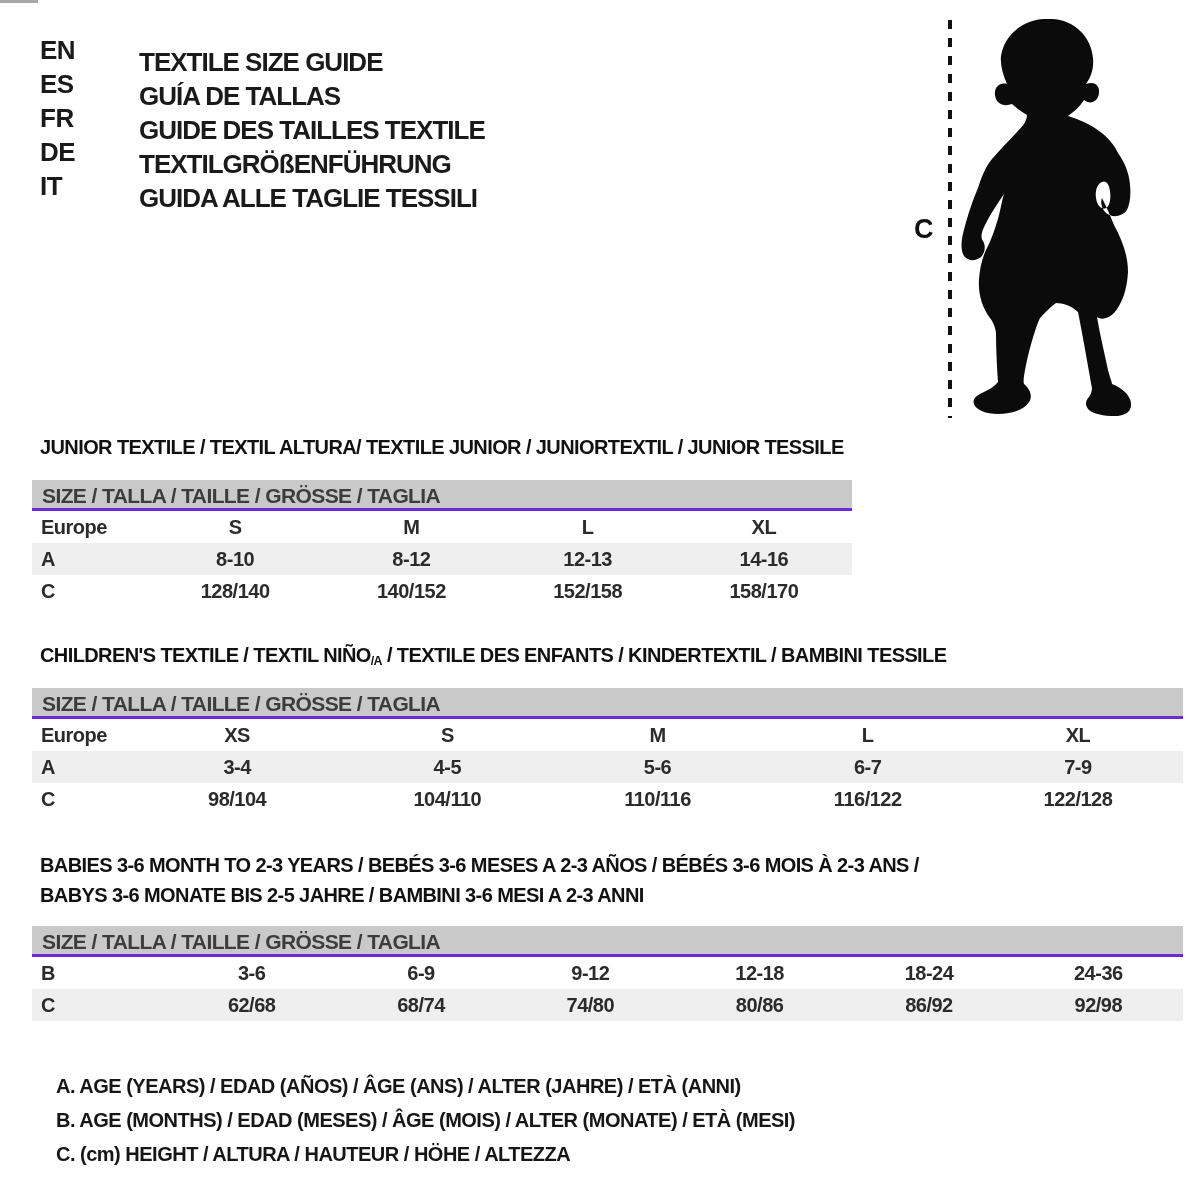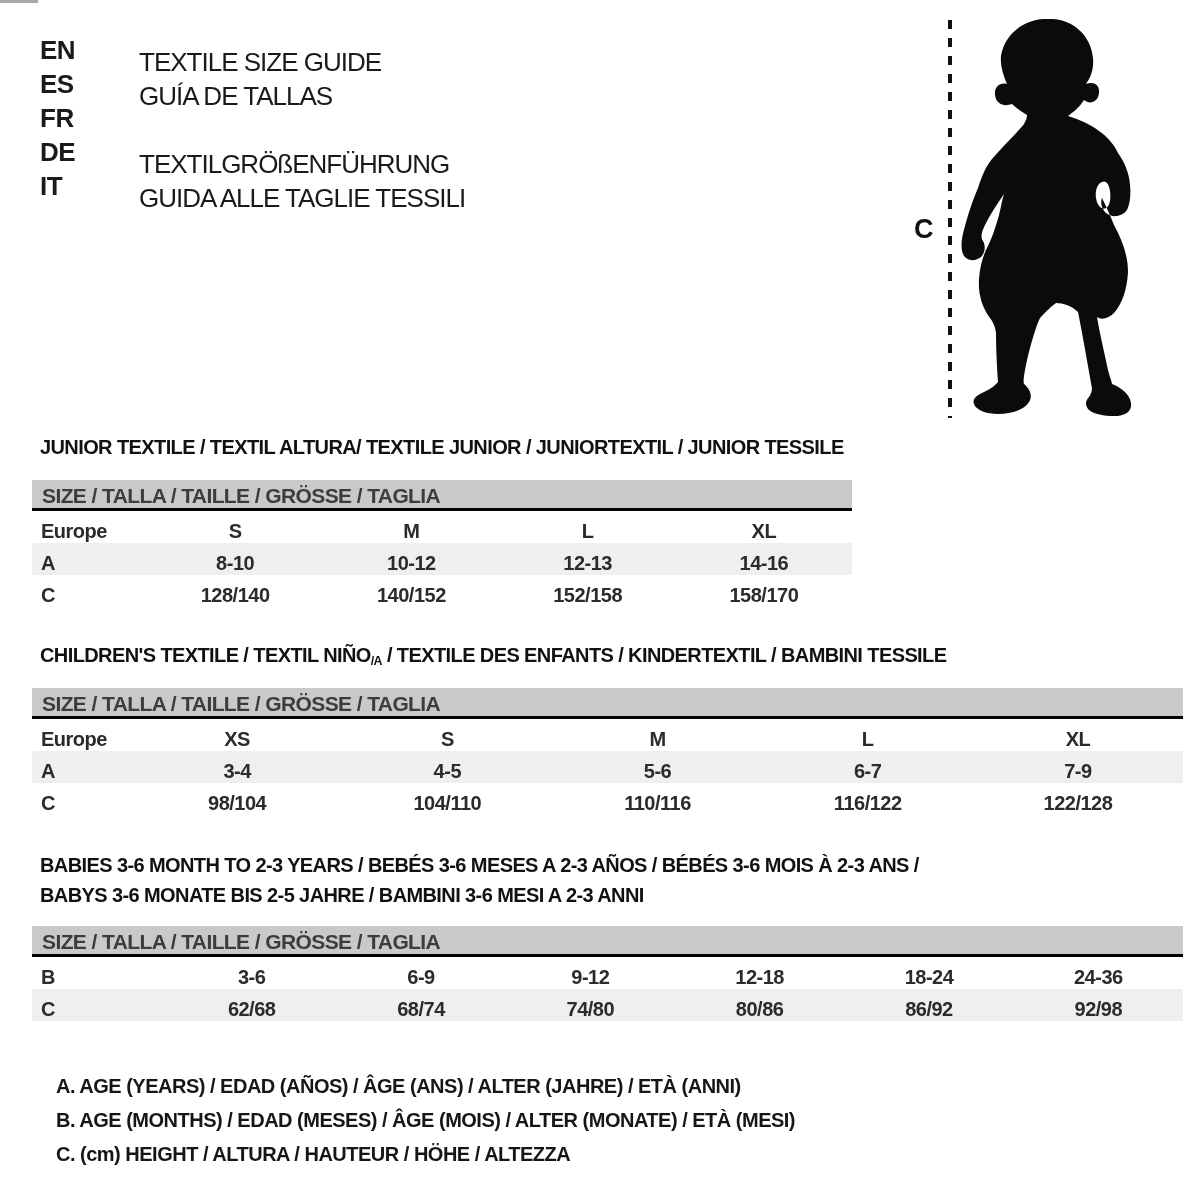--- a/index.html
+++ b/index.html
@@ -4,42 +4,42 @@
 <style>
   html,body{margin:0;padding:0;background:#ffffff;}
   .page{
     position:relative;width:1200px;height:1200px;background:#ffffff;overflow:hidden;
     font-family:"Liberation Sans",sans-serif;color:#1c1c1c;
   }
   
   .lang-block{position:absolute;left:40px;top:33px;}
   .lang-row{display:flex;height:34px;align-items:center;gap:21px;}
   .lang-code{width:78px;font-size:26px;font-weight:700;letter-spacing:-0.5px;color:#1a1a1a;}
-  .lang-label{font-size:26px;font-weight:400;letter-spacing:-1px;color:#1a1a1a;white-space:nowrap;margin-top:25px;}
+  .lang-label{font-size:26px;font-weight:700;letter-spacing:-1px;color:#1a1a1a;white-space:nowrap;margin-top:25px;}
   
   .figure{position:absolute;left:900px;top:10px;width:250px;height:415px;}
   .figure svg{position:absolute;left:0;top:0;}
   .figure-label{position:absolute;left:14px;top:204px;font-size:27px;font-weight:700;color:#111;}
   
   .section-title{
     position:absolute;left:40px;font-size:20px;font-weight:700;letter-spacing:-0.6px;
     color:#111;white-space:nowrap;
   }
   .section-title .subbit{font-size:0.62em;vertical-align:-0.22em;font-weight:700;}
   
   .tbl{position:absolute;left:32px;}
   .t1{width:820px;}
   .t2{width:1151px;}
   .t3{width:1151px;}
   .band{
-    height:31px;line-height:31px;background:#c9c9c9;border-bottom:3px solid #000000;
+    height:31px;line-height:31px;background:#c9c9c9;border-bottom:3px solid #6d28d9;
     font-size:21px;font-weight:700;letter-spacing:-0.6px;color:#3c3c3c;padding-left:10px;
     box-sizing:border-box;
   }
-  .row{display:flex;height:32px;align-items:flex-end;}
+  .row{display:flex;height:32px;align-items:center;}
   .row.alt{background:#efefef;}
   .lbl{font-size:20px;font-weight:700;letter-spacing:-0.5px;color:#2b2b2b;padding-left:9px;box-sizing:border-box;}
   .t1 .lbl{width:115px;}
   .t2 .lbl{width:100px;}
   .t3 .lbl{width:135px;}
   .cell{flex:1;text-align:center;font-size:20px;font-weight:700;letter-spacing:-0.5px;color:#2b2b2b;}
   
   .legend{position:absolute;left:56px;top:1069px;}
   .legend-row{height:34px;line-height:34px;font-size:20px;font-weight:700;letter-spacing:-0.5px;color:#161616;white-space:nowrap;}
   
@@ -56,20 +56,21 @@
     <div class="lang-row">
       <span class="lang-code">EN</span>
       <span class="lang-label">TEXTILE SIZE GUIDE</span>
     </div>
     <div class="lang-row">
       <span class="lang-code">ES</span>
       <span class="lang-label">GUÍA DE TALLAS</span>
     </div>
     <div class="lang-row">
       <span class="lang-code">FR</span>
+      <span class="lang-label">GUIDE DES TAILLES TEXTILE</span>
     </div>
     <div class="lang-row">
       <span class="lang-code">DE</span>
       <span class="lang-label">TEXTILGRÖßENFÜHRUNG</span>
     </div>
     <div class="lang-row">
       <span class="lang-code">IT</span>
       <span class="lang-label">GUIDA ALLE TAGLIE TESSILI</span>
     </div>
   </div>
@@ -147,21 +148,21 @@
     <div class="row">
       <span class="lbl">Europe</span>
       <span class="cell">S</span>
       <span class="cell">M</span>
       <span class="cell">L</span>
       <span class="cell">XL</span>
     </div>
     <div class="row alt">
       <span class="lbl">A</span>
       <span class="cell">8-10</span>
-      <span class="cell">10-12</span>
+      <span class="cell">8-12</span>
       <span class="cell">12-13</span>
       <span class="cell">14-16</span>
     </div>
     <div class="row">
       <span class="lbl">C</span>
       <span class="cell">128/140</span>
       <span class="cell">140/152</span>
       <span class="cell">152/158</span>
       <span class="cell">158/170</span>
     </div>

